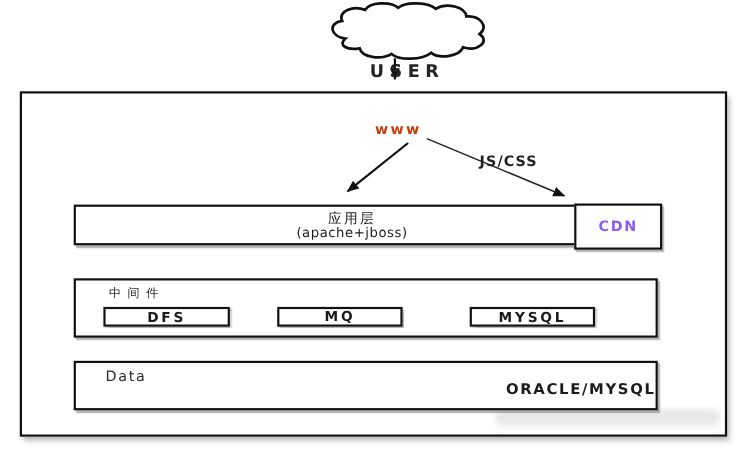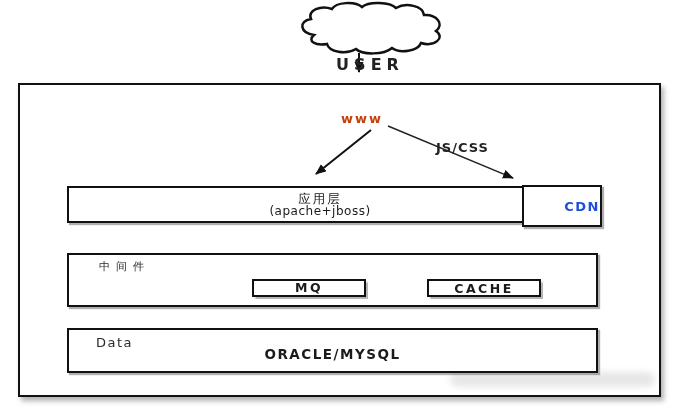--- a/index.html
+++ b/index.html
@@ -66,23 +66,23 @@
     align-items: center; justify-content: center;
     line-height: 1.05;
   }
   .app-title { font-size: 12.5px; letter-spacing: 2px; color: #1a1a1a; }
   .app-subtitle { font-size: 12px; letter-spacing: 0.5px; color: #1a1a1a; }
 
   .cdn-box {
     left: 522px; top: 185px;
     width: 80px; height: 42px;
     border-width: 2.5px;
-    display: flex; align-items: center; justify-content: flex-end;
+    display: flex; align-items: center; justify-content: center;
     font-size: 13px; font-weight: bold; letter-spacing: 1.5px;
-    color: #1d4ed8;
+    color: #8b5cf6;
   }
 
   .mw-box {
     left: 67px; top: 253px;
     width: 531px; height: 54px;
   }
   .mw-label {
     position: absolute;
     left: 30px; top: 4px;
     font-size: 11px; letter-spacing: 6px;
@@ -109,21 +109,21 @@
   }
   .data-label {
     position: absolute;
     left: 27px; top: 5px;
     font-size: 13px; letter-spacing: 1.5px;
     color: #2a2a2a;
   }
   .db-label {
     position: absolute;
     left: 0; right: 0; top: 16px;
-    text-align: center;
+    text-align: right;
     font-size: 13.5px; font-weight: bold; letter-spacing: 1.5px;
     color: #1b1b1b;
   }
 
   .watermark {
     position: absolute;
     left: 450px; top: 372px;
     width: 205px; height: 15px;
     background: rgba(170,170,170,0.28);
     border-radius: 8px;
@@ -175,25 +175,28 @@
     <div class="app-title">应用层</div>
     <div class="app-subtitle">(apache+jboss)</div>
   </div>
 
   <div class="box cdn-box">
     <span>CDN</span>
   </div>
 
   <div class="box mw-box">
     <div class="mw-label">中间件</div>
+    <div class="mw-item mw-dfs">
+      <span>DFS</span>
+    </div>
     <div class="mw-item mw-mq">
       <span>MQ</span>
     </div>
     <div class="mw-item mw-cache">
-      <span>CACHE</span>
+      <span>MYSQL</span>
     </div>
   </div>
 
   <div class="box data-box">
     <div class="data-label">Data</div>
     <div class="db-label">ORACLE/MYSQL</div>
   </div>
 
   <div class="watermark"></div>
 

